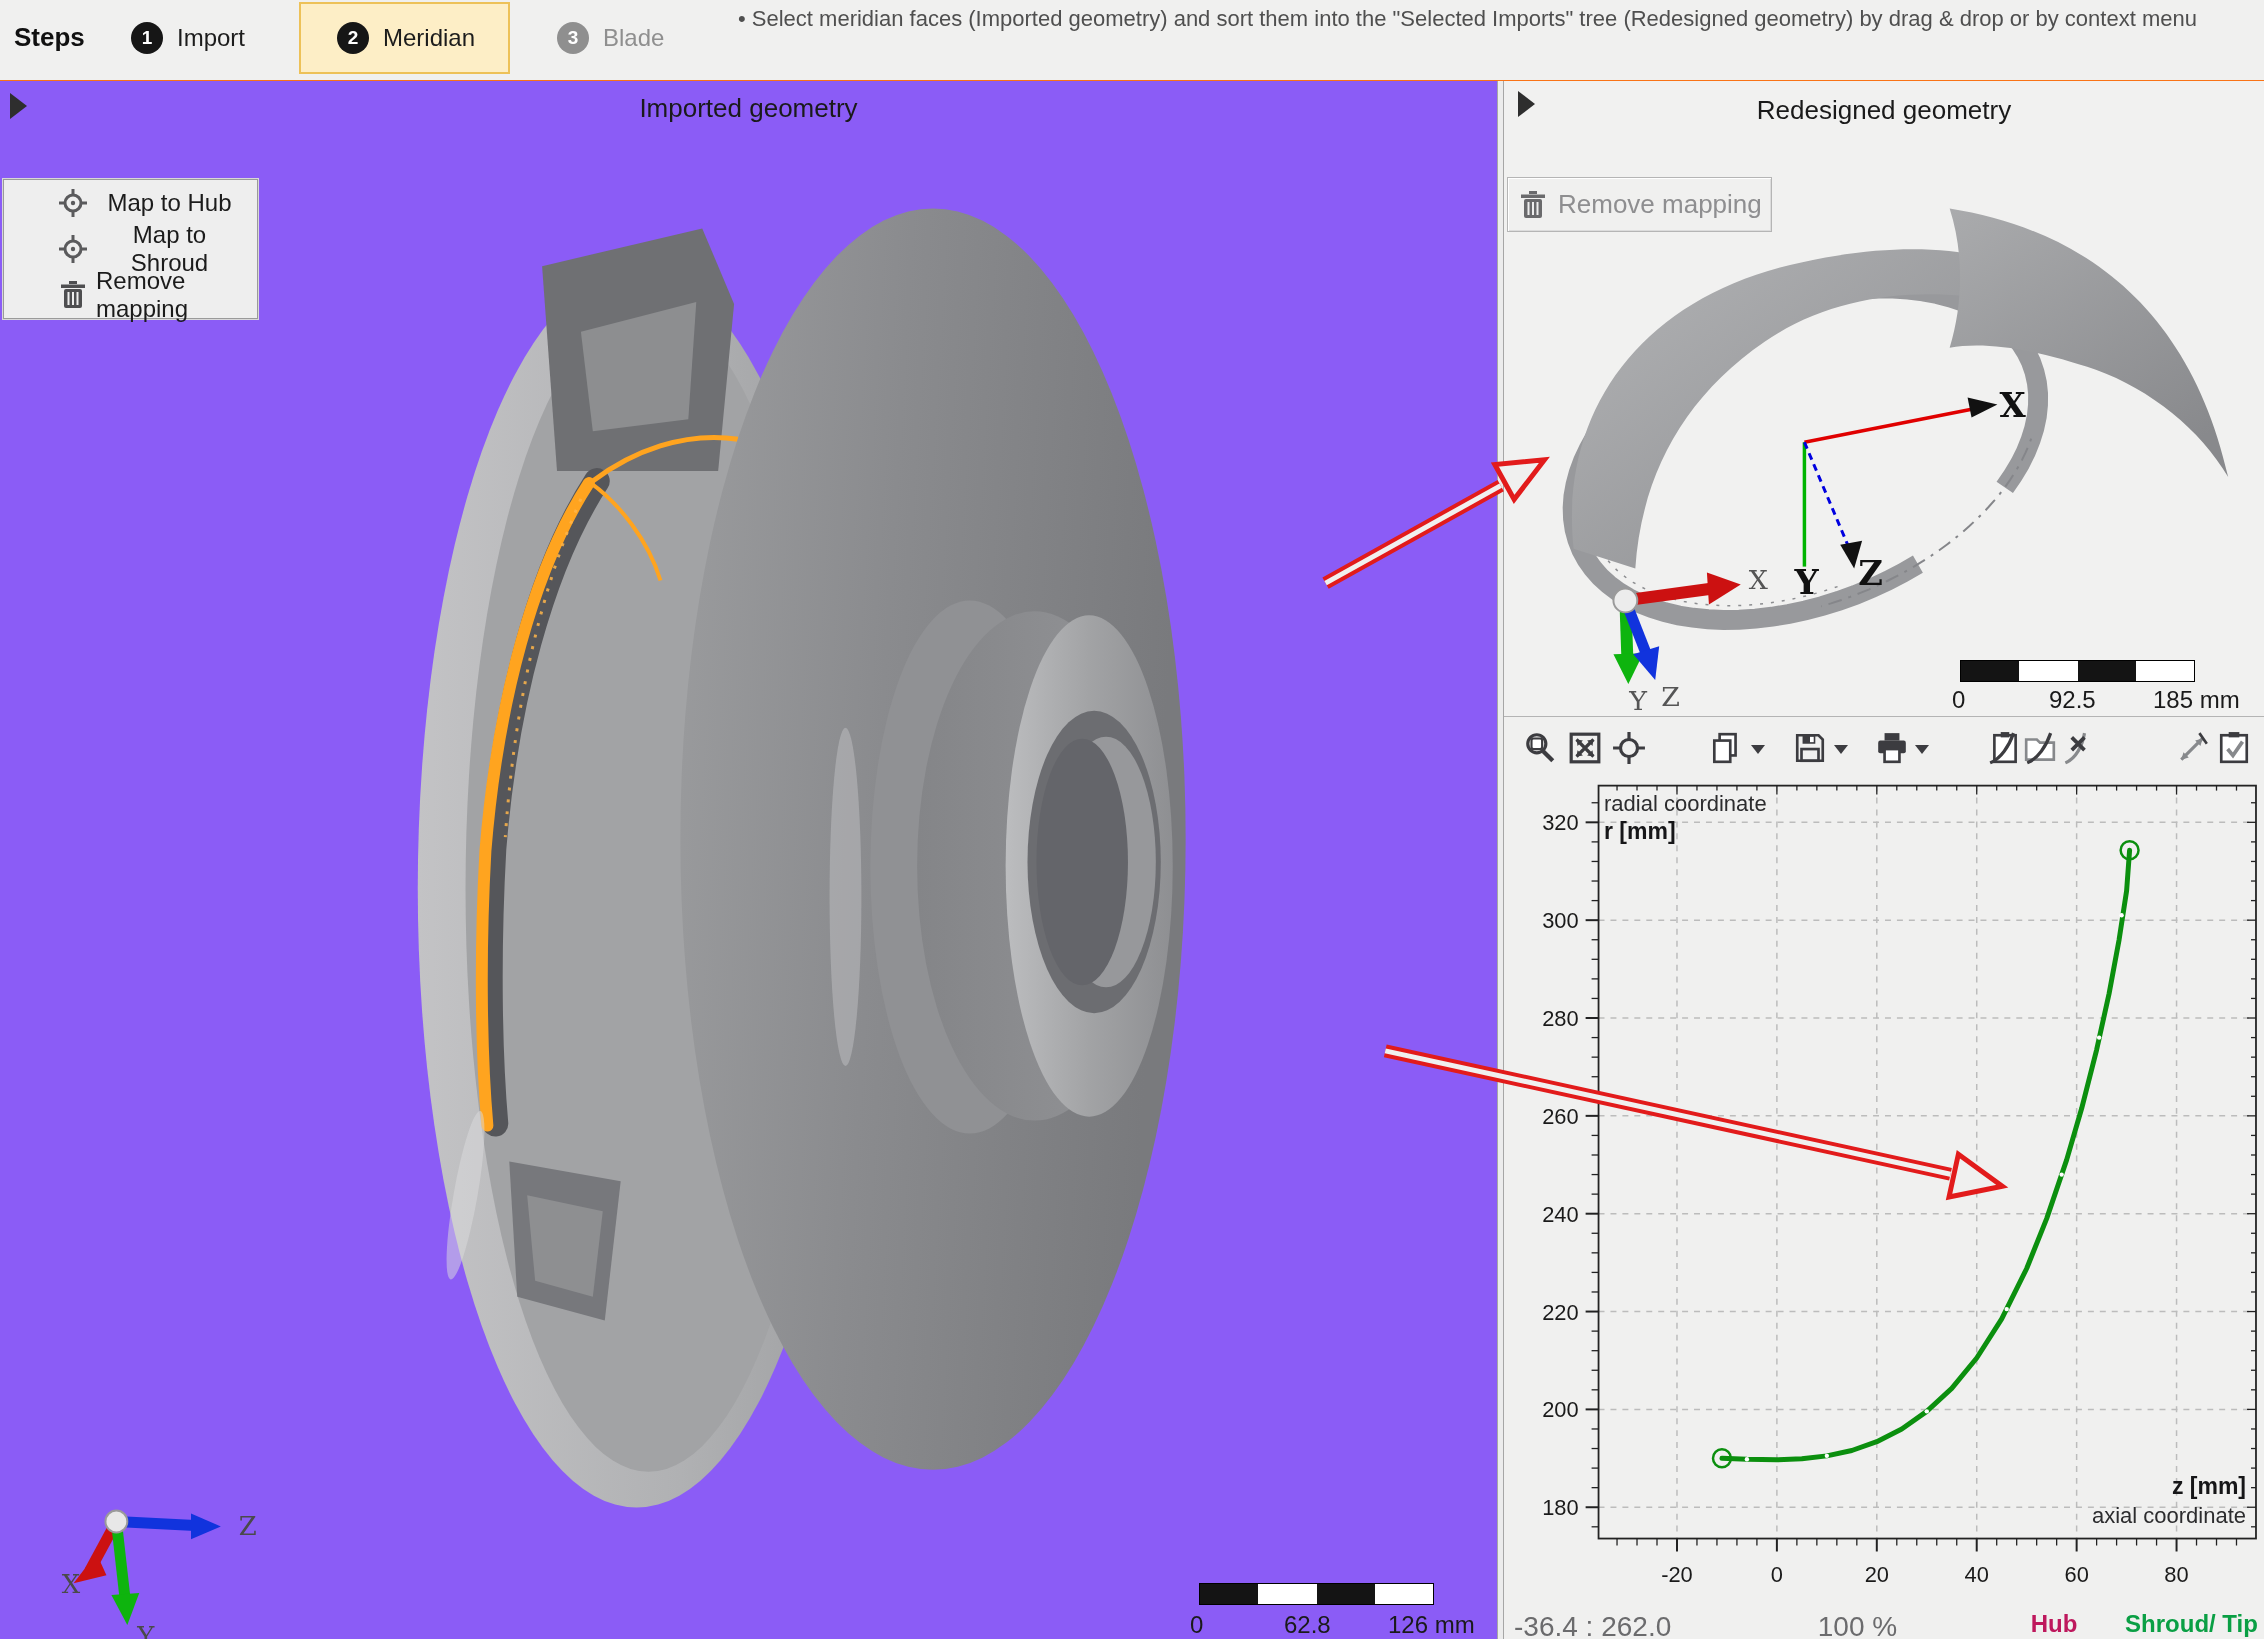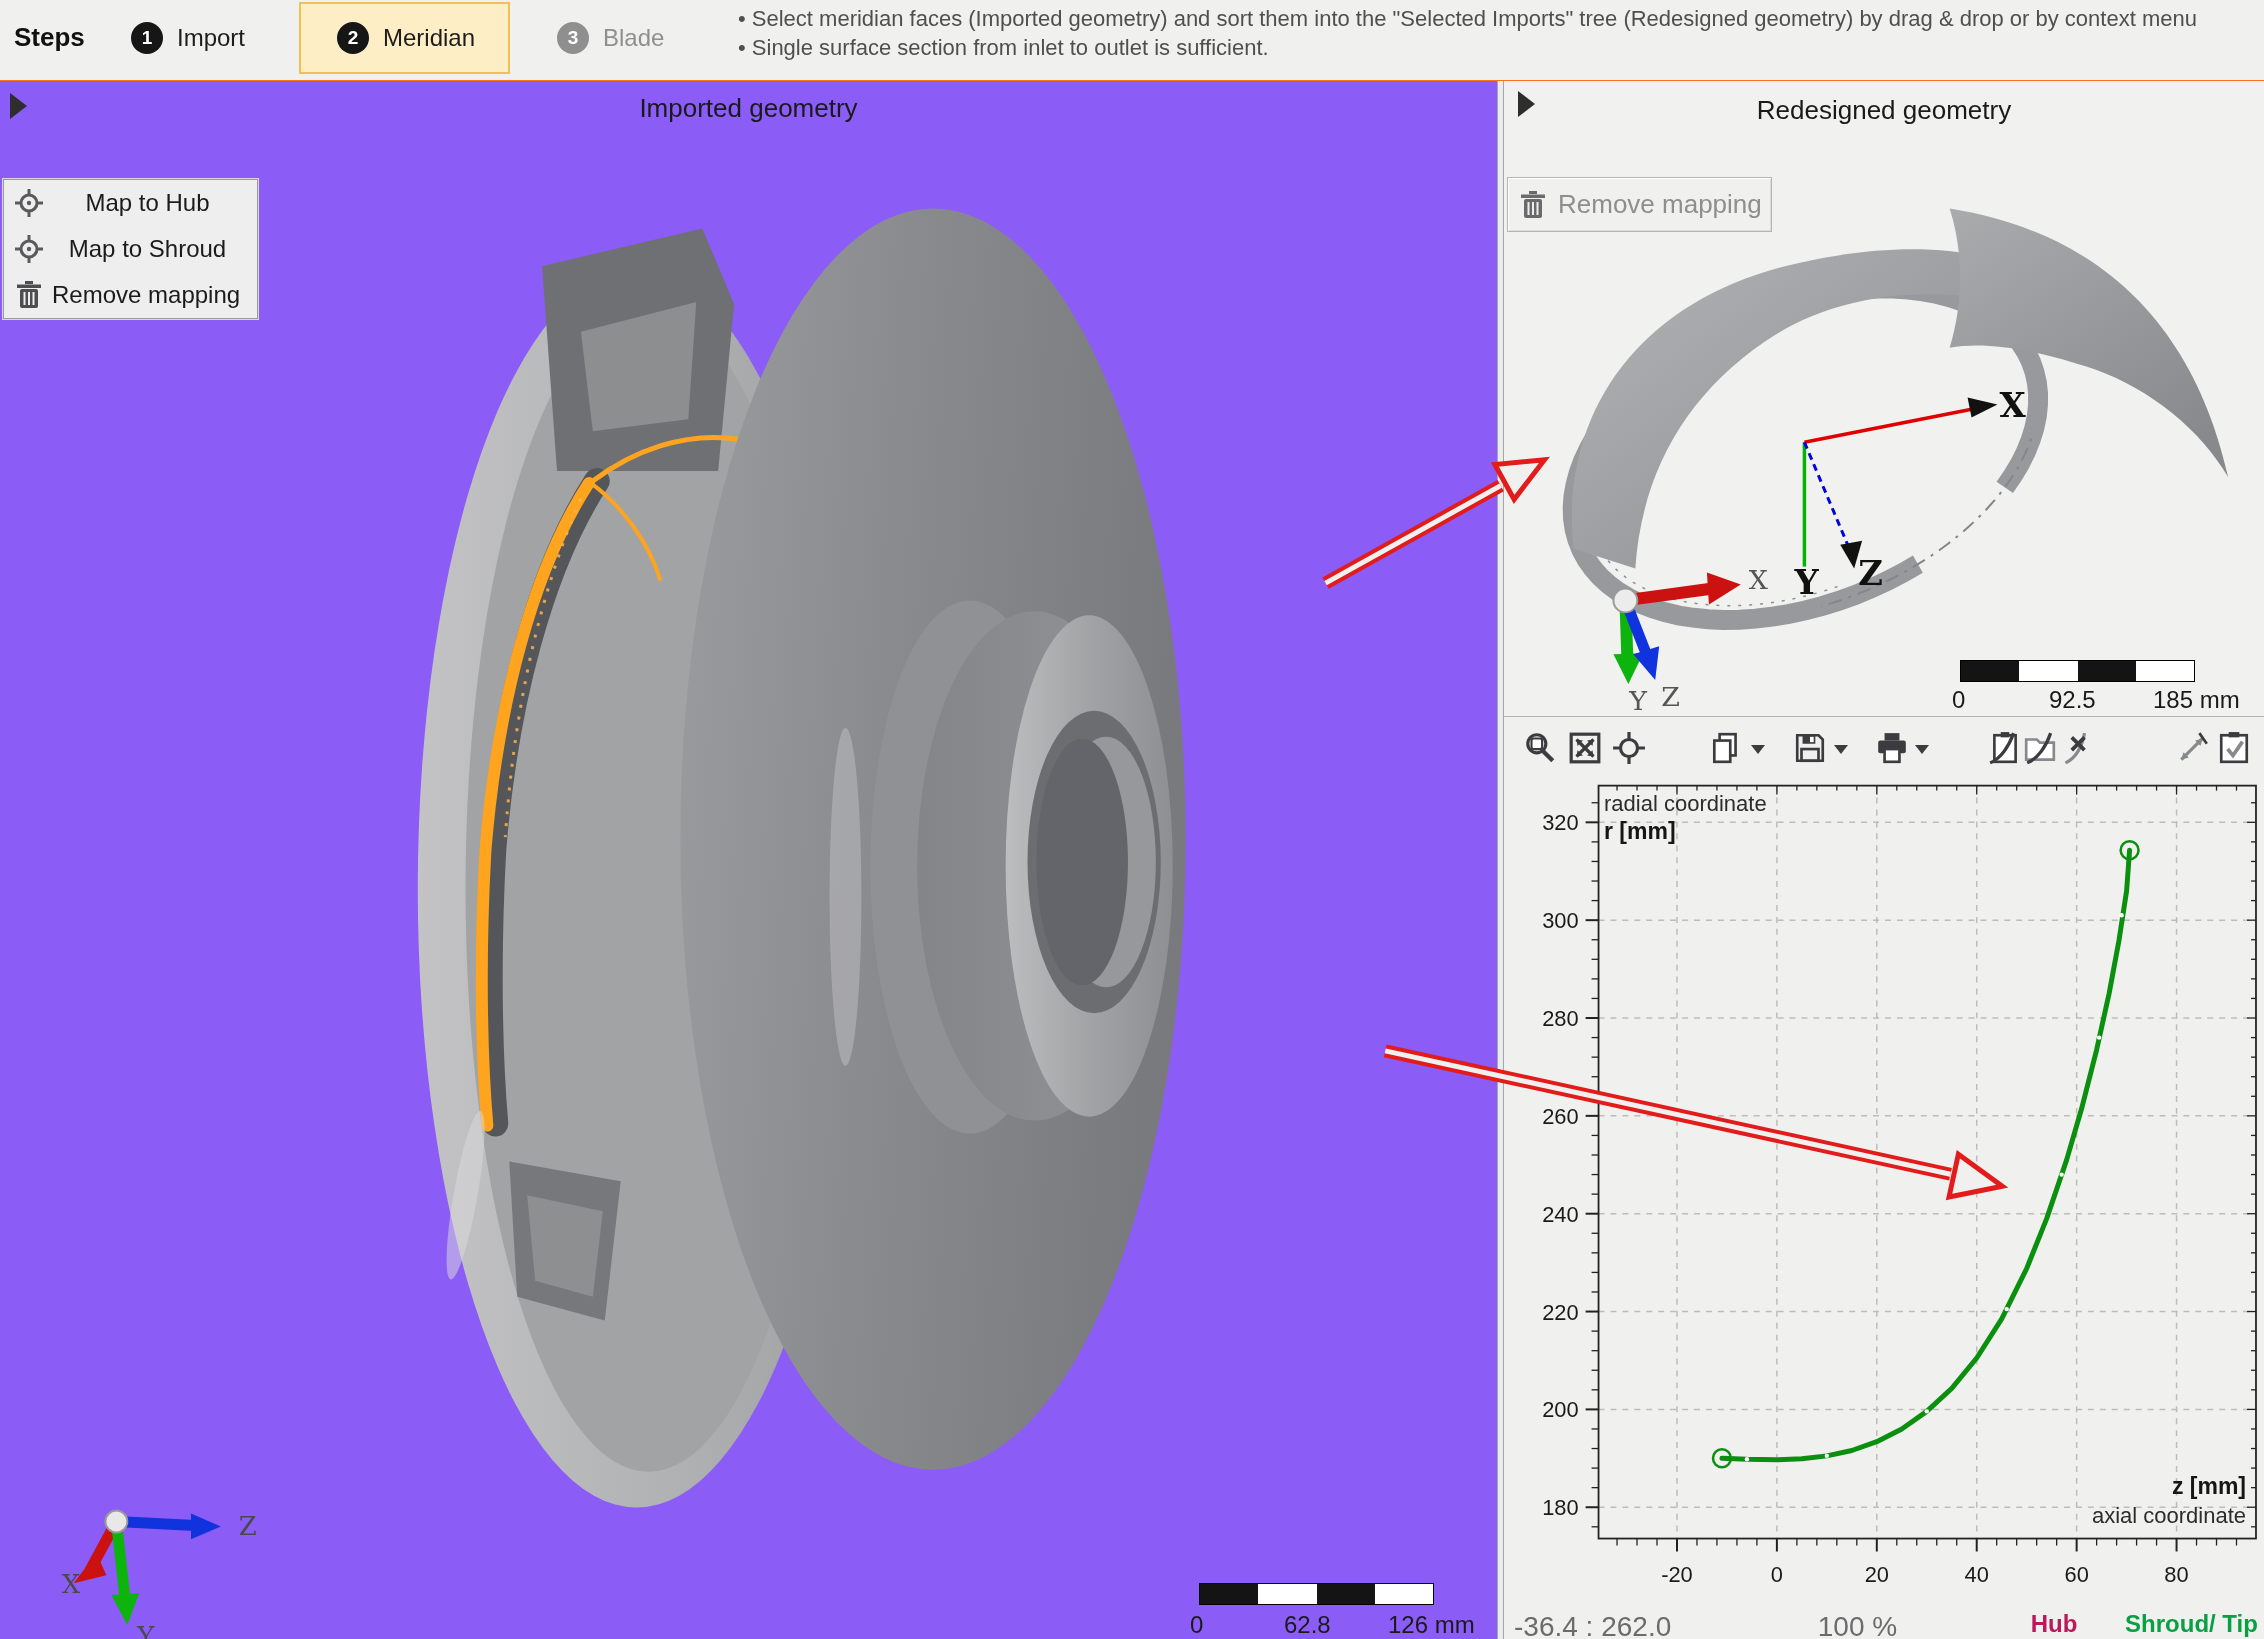--- a/index.html
+++ b/index.html
@@ -19,21 +19,21 @@
   .notes{left:738px;top:4px;width:1526px;height:72px;overflow:hidden;color:#4f4f4f;font-size:22px;line-height:29px;white-space:nowrap;}
   
   #left-panel{left:0;top:81px;width:1497px;height:1559px;background:#8b5cf6;}
   #vdivider{left:1497px;top:81px;width:7px;height:1559px;background:#ececec;border-left:1px solid #a6a6a6;border-right:1px solid #a6a6a6;box-sizing:border-box;}
   #ring-panel{left:1504px;top:81px;width:760px;height:636px;background:#f1f1f0;}
   #chart-panel{left:1504px;top:716px;width:760px;height:923px;background:#f0f0ef;border-top:1px solid #b4b4b4;}
   .panel-title{font-size:26px;color:#1a1a1a;text-align:center;}
   .collapse-tri{width:0;height:0;border-top:13px solid transparent;border-bottom:13px solid transparent;border-left:17px solid #2e2e2e;cursor:pointer;}
   
   #map-menu{left:3px;top:98px;width:253px;background:#eeeeee;border:1px solid #9a9a9a;box-shadow:0 0 0 1px #d8d8d8;}
-  .map-row{height:46px;display:flex;align-items:center;cursor:pointer;}
+  .map-row{height:46px;display:flex;align-items:center;cursor:pointer;margin-left:44px;}
   .map-row .mi{width:30px;height:30px;margin:0 8px 0 10px;flex:0 0 auto;}
   .map-row span{font-size:24px;color:#1b1b1b;flex:1;text-align:center;padding-right:14px;}
   .map-row:nth-child(3) span{text-align:left;padding:0;}
   
   #remove-btn{left:3px;top:96px;width:263px;height:53px;background:#f0f0ef;border:1px solid #b5b5b5;box-shadow:1px 1px 0 #ffffff inset,-1px -1px 0 #dcdcdc inset;display:flex;align-items:center;cursor:pointer;}
   #remove-btn .mi{width:30px;height:32px;margin:0 10px 0 10px;}
   #remove-btn span{font-size:26px;color:#8e8e90;}
   
   .scalebar{display:flex;border:1px solid #000;height:22px;box-sizing:border-box;}
   .scalebar i{display:block;width:59px;height:100%;}
@@ -65,21 +65,20 @@
     <div id="step2" class="abs step">
       <div class="step-circle">2</div>
       <div class="step-text">Meridian</div>
     </div>
     <div id="step3" class="abs step">
       <div class="step-circle inactive">3</div>
       <div class="step-text inactive">Blade</div>
     </div>
     <div class="abs notes">
       <div>• Select meridian faces (Imported geometry) and sort them into the "Selected Imports" tree (Redesigned geometry) by drag &amp; drop or by context menu</div>
-      <div>• Single surface section from inlet to outlet is sufficient.</div>
     </div>
   </div>
 
   <div id="left-panel" class="abs">
     <div class="abs collapse-tri" style="left:10px;top:12px;"></div>
     <div class="abs panel-title" style="left:0;top:12px;width:1497px;">Imported geometry</div>
 
     <div id="map-menu" class="abs">
       <div class="map-row">
         <svg class="mi" viewBox="0 0 30 30">

